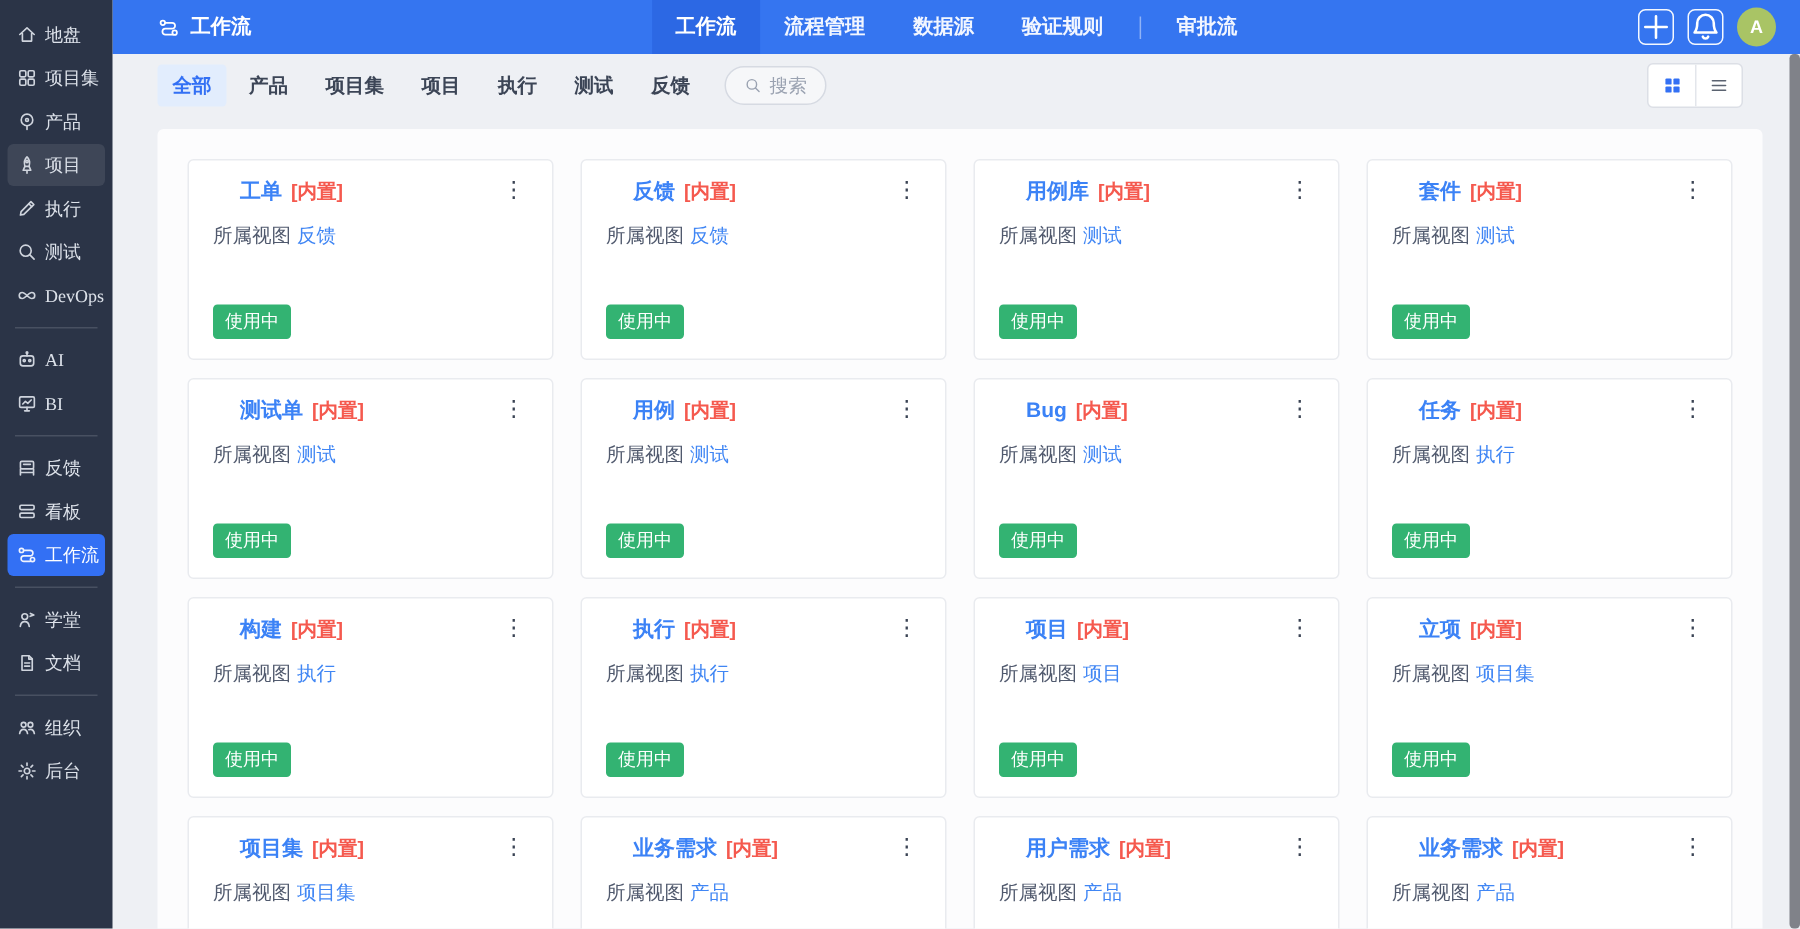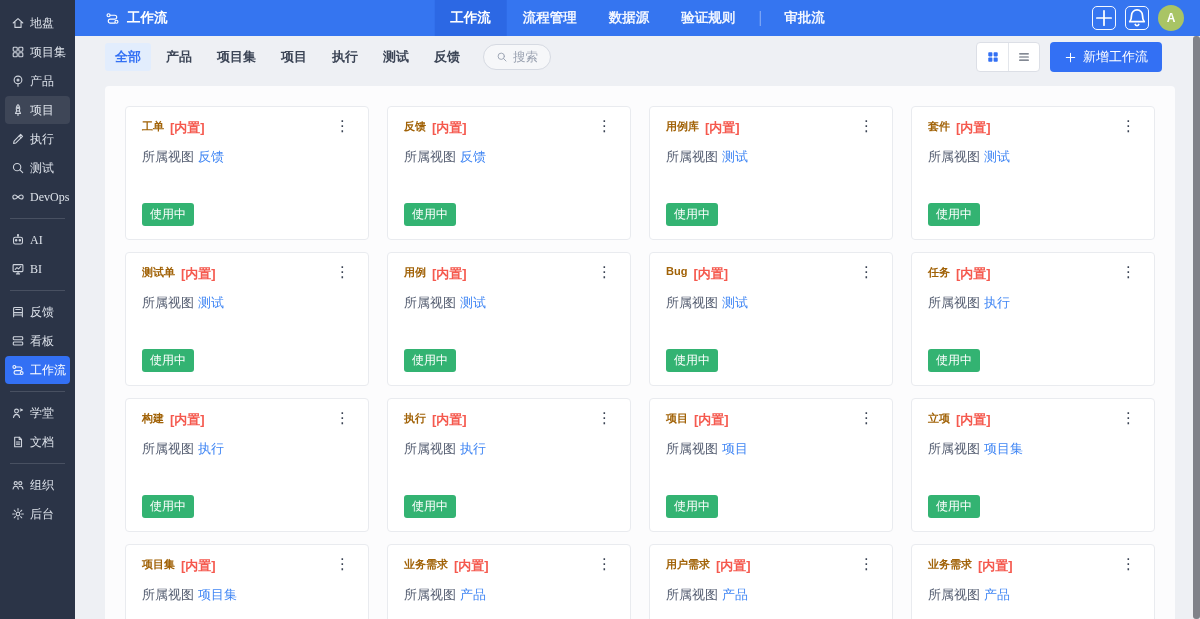--- a/index.html
+++ b/index.html
@@ -63,21 +63,21 @@
     align-items:center; gap:6px; cursor:pointer;
     font-family:"Liberation Sans",sans-serif; }
   .new-btn svg { width:13px; height:13px; }
 
   .panel { flex:1; margin:8px 25px 0 30px; background:#fcfcfd;
     border-radius:4px 4px 0 0; padding:20px; overflow:hidden; }
   .cards { display:grid; grid-template-columns:repeat(4,1fr); gap:12px 18px; }
   .card { height:134px; background:#fff; border:1px solid #e9ebef; border-radius:4px;
     padding:12px 16px 13px; display:flex; flex-direction:column; }
   .card-head { display:flex; align-items:flex-start; }
-  .card-title { font-size:11px; font-weight:bold; color:#a16207; }
+  .card-title { font-size:14px; font-weight:bold; color:#3b82f6;margin-left:18px; }
   .card-tag { font-size:13px; font-weight:bold; color:#f5594e; margin-left:6px; }
   .card-menu { margin-left:auto; border:none; background:none; color:#3a4354;
     font-size:15px; line-height:14px; cursor:pointer; padding:0 2px;
     font-family:"DejaVu Sans",sans-serif; }
   .card-view { margin-top:11px; font-size:13px; color:#515a6e; }
   .card-view a { color:#4086f4; text-decoration:none; margin-left:4px; cursor:pointer; }
   .card-badge { margin-top:auto; align-self:flex-start; background:#33b372;
     color:#fff; font-size:12px; padding:3px 8px; border-radius:3px; }
 
   
@@ -309,28 +309,20 @@
               <rect x="2.6" y="8.7" width="4.7" height="4.7" rx=".9" fill="currentColor" stroke="none"></rect>
               <rect x="8.7" y="8.7" width="4.7" height="4.7" rx=".9" fill="currentColor" stroke="none"></rect>
             </svg>
           </div>
         <div class="vt-btn" id="vt-list">
             <svg viewBox="0 0 16 16" fill="none" stroke="currentColor" stroke-width="1.25" stroke-linecap="round" stroke-linejoin="round" style="width: 14px; height: 14px;">
               <path d="M3 4.4h10M3 8h10M3 11.6h10"></path>
             </svg>
           </div>
       </div>
-      <button class="new-btn">
-        <span id="newbtn-plus" style="width: 13px; height: 13px; display: inline-flex;">
-            <svg viewBox="0 0 16 16" fill="none" stroke="currentColor" stroke-width="1.25" stroke-linecap="round" stroke-linejoin="round" style="width:100%;height:100%;display:block">
-              <path d="M8 2.8v10.4M2.8 8h10.4"></path>
-            </svg>
-          </span>
-        <span>新增工作流</span>
-      </button>
     </div>
   </div>
   <section class="panel">
     <div class="cards" id="cards">
         <article class="card">
           <div class="card-head">
             <span class="card-title">工单</span>
             <span class="card-tag">[内置]</span>
             <button class="card-menu">⋮</button>
           </div>

